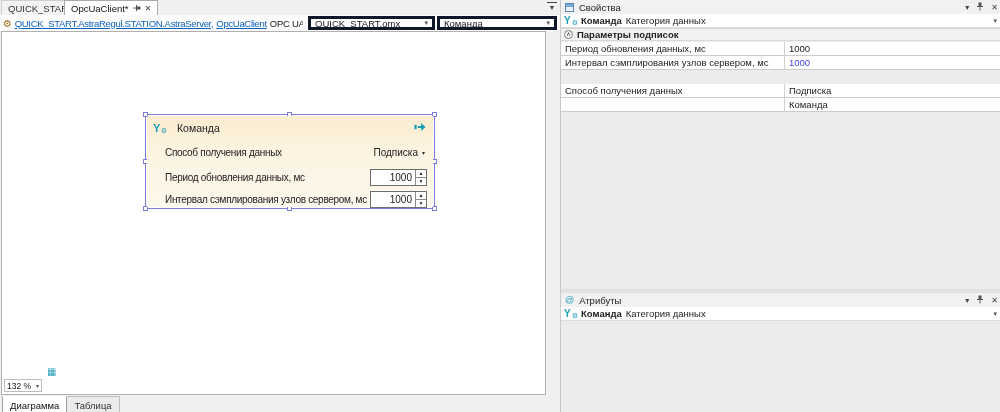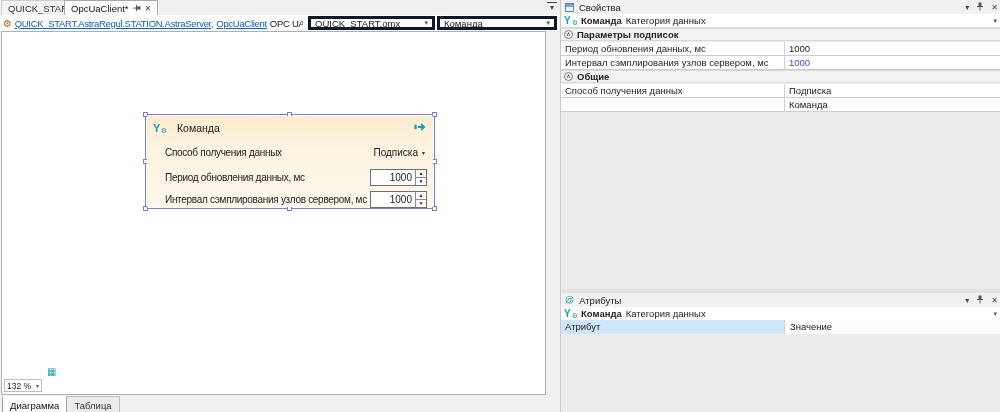--- a/index.html
+++ b/index.html
@@ -263,24 +263,20 @@
       <span class="pdiv"></span>
       <span class="pv">1000</span>
     </div>
 
     <div class="prow" style="top:56px;">
       <span class="pl">Интервал сэмплирования узлов сервером, мс</span>
       <span class="pdiv"></span>
       <span class="pv modified">1000</span>
     </div>
 
-    <div class="sect" style="top:70px;">
-      <span class="chev-circ">∧</span>
-      <span>Общие</span>
-    </div>
 
     <div class="prow" style="top:84px;">
       <span class="pl">Способ получения данных</span>
       <span class="pdiv"></span>
       <span class="pv">Подписка</span>
     </div>
 
     <div class="prow" style="top:98px;">
       <span class="pdiv"></span>
       <span class="pv">Команда</span>
@@ -305,19 +301,15 @@
 
     <div class="selrow" style="top:307px;">
       <span class="ycat">
         <span class="yletter" style="font-size:10px;">Y</span><span class="gear-dot">⚙</span>
       </span>
       <span class="name">Команда</span>
       <span class="cat">Категория данных</span>
       <span class="arr">▾</span>
     </div>
 
-    <div class="attr-hdr">
-      <span class="c1">Атрибут</span>
-      <span class="c2">Значение</span>
-    </div>
 
   </div>
 </div>
 
 </body></html>

